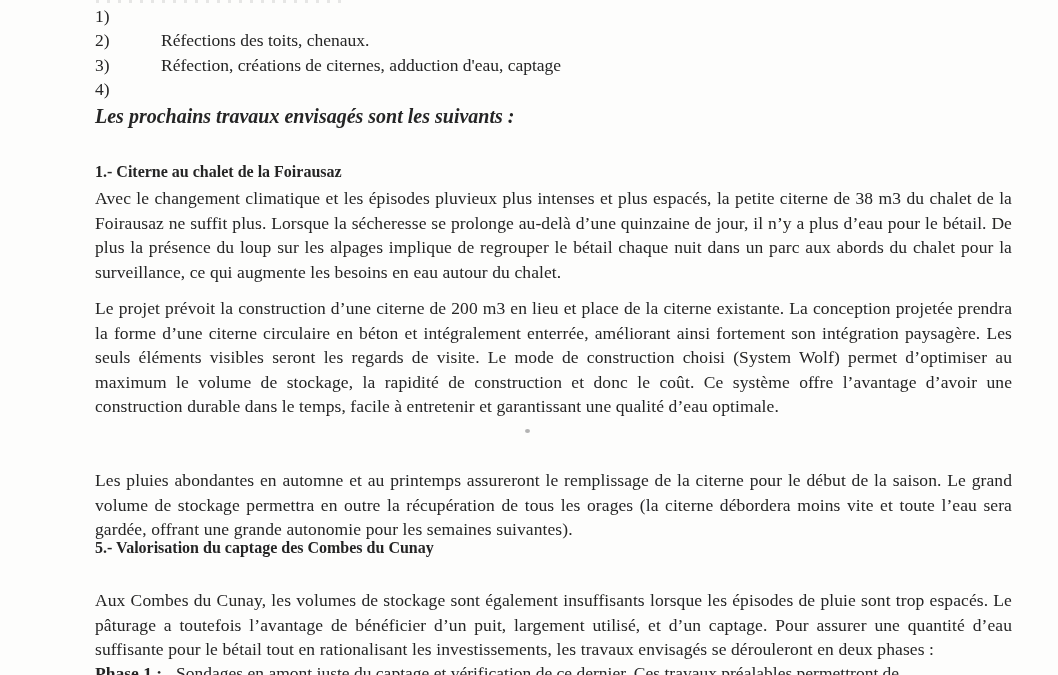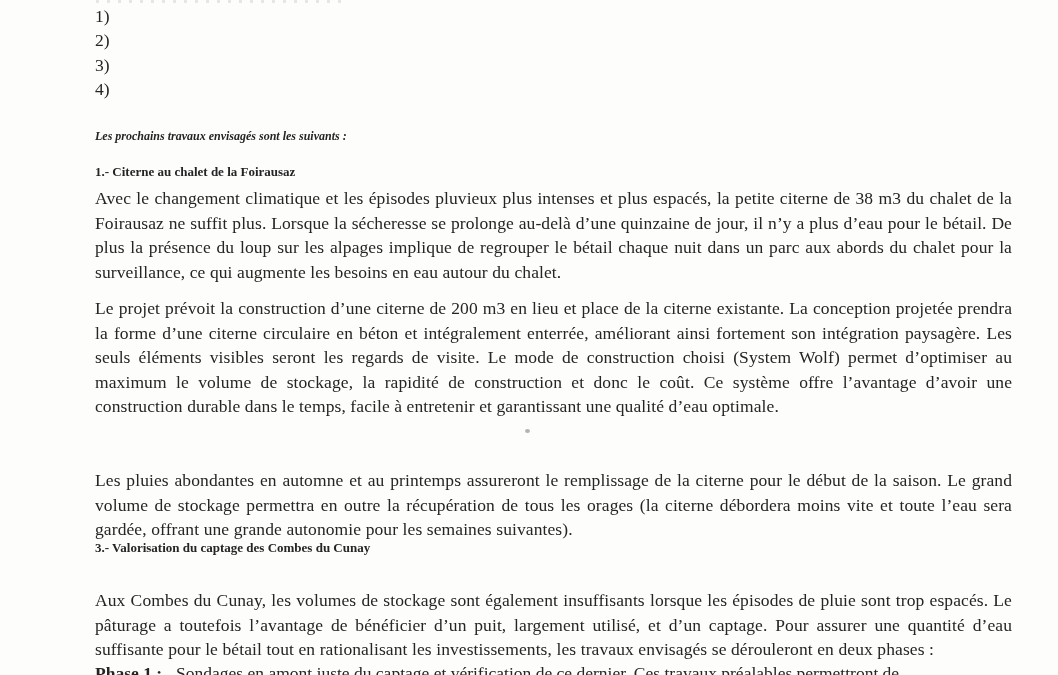--- a/index.html
+++ b/index.html
@@ -34,28 +34,28 @@
   .numbered-list { top: 4px; }
   .list-row {
     display: flex;
     line-height: 24.3px;
   }
   .list-num {
     width: 66px;
     flex: 0 0 66px;
   }
   .intro-heading {
-    top: 124px;
+    top: 104px;
     font-weight: bold;
     font-style: italic;
-    font-size: 12px;
+    font-size: 20px;
   }
   .sec-title {
     font-weight: bold;
-    font-size: 13px;
+    font-size: 16px;
   }
   .s1-title { top: 160px; }
   .s1-para1 { top: 186px; }
   .s1-para2 { top: 296px; }
   .s1-para3 { top: 468px; }
   .s2-title { top: 536px; }
   .s2-para1 { top: 588px; }
   .phase-line {
     top: 661px;
     white-space: nowrap;
@@ -91,42 +91,44 @@
 <div class="page">
 
   <div class="top-artifact"></div>
 
   <div class="block numbered-list">
     <div class="list-row">
       <span class="list-num">1)</span>
     </div>
     <div class="list-row">
       <span class="list-num">2)</span>
+      <span class="list-text">Réfections des toits, chenaux.</span>
     </div>
     <div class="list-row">
       <span class="list-num">3)</span>
+      <span class="list-text">Réfection, créations de citernes, adduction d'eau, captage</span>
     </div>
     <div class="list-row">
       <span class="list-num">4)</span>
     </div>
   </div>
 
   <div class="block intro-heading">Les prochains travaux envisagés sont les suivants :</div>
 
   <div class="block sec-title s1-title">1.- Citerne au chalet de la Foirausaz</div>
 
   <div class="block para s1-para1">Avec le changement climatique et les épisodes pluvieux plus intenses et plus espacés, la petite citerne de 38 m3 du chalet de la Foirausaz ne suffit plus. Lorsque la sécheresse se prolonge au-delà d’une quinzaine de jour, il n’y a plus d’eau pour le bétail. De plus la présence du loup sur les alpages implique de regrouper le bétail chaque nuit dans un parc aux abords du chalet pour la surveillance, ce qui augmente les besoins en eau autour du chalet.</div>
 
   <div class="block para s1-para2">Le projet prévoit la construction d’une citerne de 200 m3 en lieu et place de la citerne existante. La conception projetée prendra la forme d’une citerne circulaire en béton et intégralement enterrée, améliorant ainsi fortement son intégration paysagère. Les seuls éléments visibles seront les regards de visite. Le mode de construction choisi (System Wolf) permet d’optimiser au maximum le volume de stockage, la rapidité de construction et donc le coût. Ce système offre l’avantage d’avoir une construction durable dans le temps, facile à entretenir et garantissant une qualité d’eau optimale.</div>
 
   <div class="scan-dot"></div>
 
   <div class="block para s1-para3">Les pluies abondantes en automne et au printemps assureront le remplissage de la citerne pour le début de la saison. Le grand volume de stockage permettra en outre la récupération de tous les orages (la citerne débordera moins vite et toute l’eau sera gardée, offrant une grande autonomie pour les semaines suivantes).</div>
 
-  <div class="block sec-title s2-title">3.- Valorisation du captage des Combes du Cunay</div>
+  <div class="block sec-title s2-title">5.- Valorisation du captage des Combes du Cunay</div>
 
   <div class="block para s2-para1">Aux Combes du Cunay, les volumes de stockage sont également insuffisants lorsque les épisodes de pluie sont trop espacés. Le pâturage a toutefois l’avantage de bénéficier d’un puit, largement utilisé, et d’un captage. Pour assurer une quantité d’eau suffisante pour le bétail tout en rationalisant les investissements, les travaux envisagés se dérouleront en deux phases :</div>
 
   <div class="block phase-line">
     <span class="phase-label">Phase 1 :</span><span>Sondages en amont juste du captage et vérification de ce dernier. Ces travaux préalables permettront de</span>
   </div>
 
 </div>
 
 </body></html>

